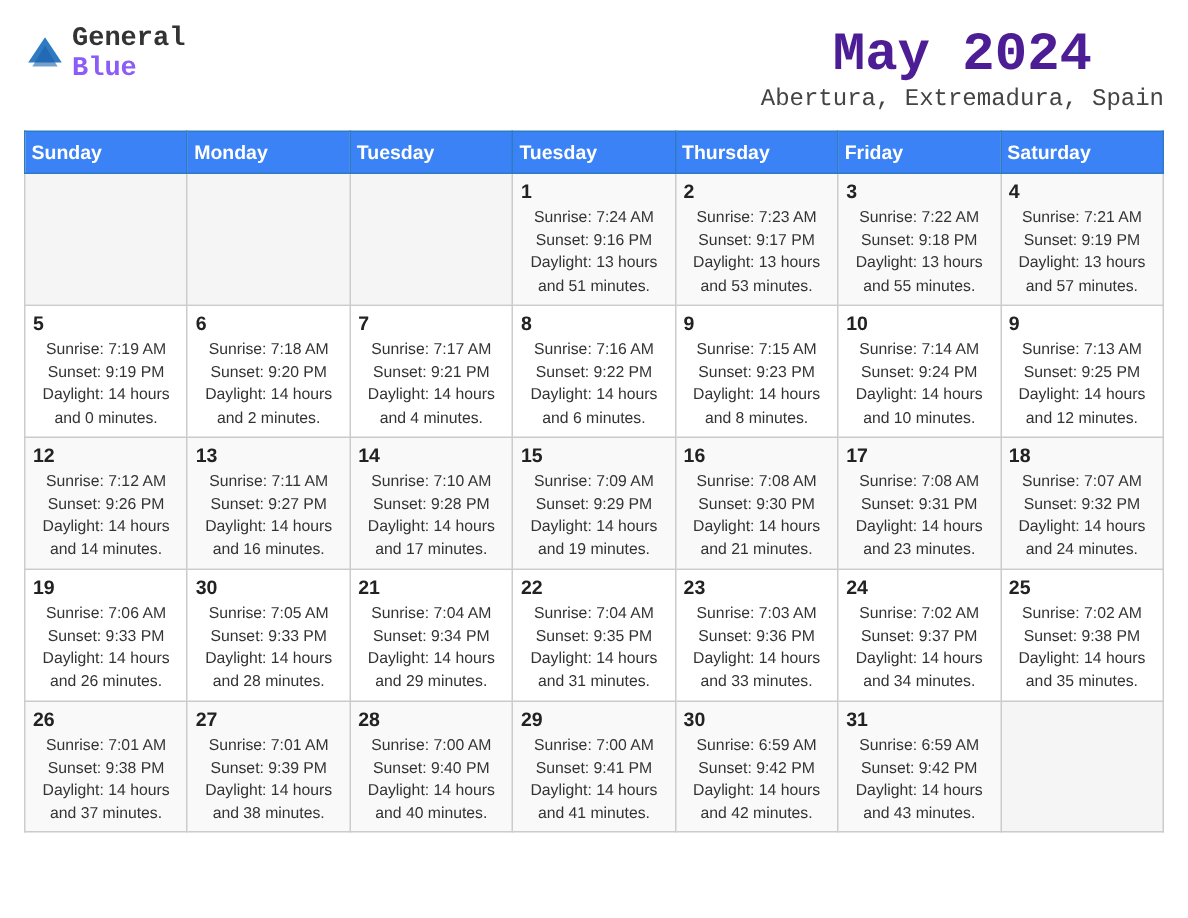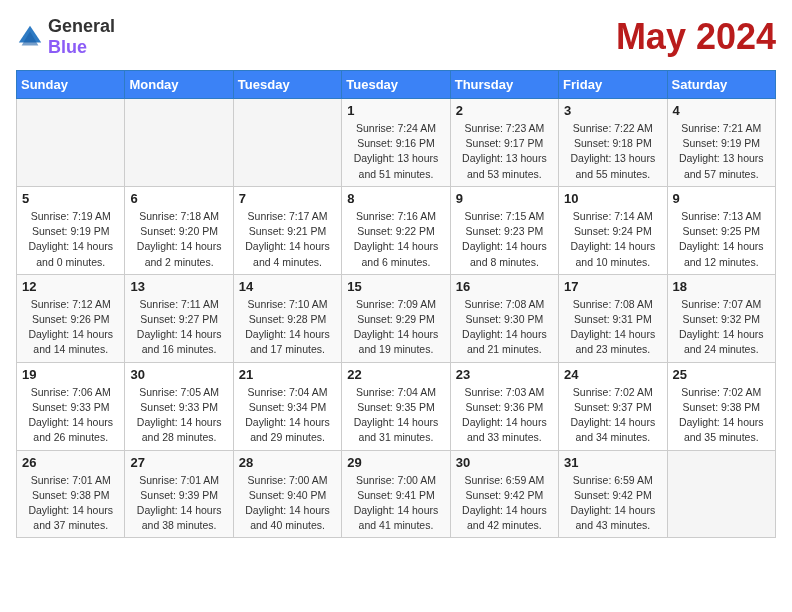--- a/index.html
+++ b/index.html
@@ -8,20 +8,21 @@
       background: #fff;
       width: 792px;
       min-height: 612px;
       padding: 16px;
     }
     .header-area {
       display: flex;
       justify-content: space-between;
       align-items: flex-start;
       margin-bottom: 12px;
+      font-family: Liberation Mono, monospace;
     }
     .logo {
       display: flex;
       align-items: center;
       gap: 4px;
     }
     .logo-text-general {
       font-size: 18px;
       font-weight: bold;
       color: #333;
@@ -34,21 +35,21 @@
     .logo-icon {
       width: 28px;
       height: 28px;
     }
     .title-area {
       text-align: right;
     }
     .month-title {
       font-size: 36px;
       font-weight: bold;
-      color: #b91c1c;
+      color: #4c1d95;
       text-align: center;
     }
     .location-title {
       font-size: 16px;
       color: #444;
     }
     table {
       width: 100%;
       border-collapse: collapse;
       table-layout: fixed;
@@ -99,20 +100,21 @@
       <polygon points="20,4 36,28 4,28" fill="#2e7bc4"></polygon>
       <polygon points="20,12 32,32 8,32" fill="#1a5fa8" opacity="0.6"></polygon>
     </svg>
     <span>
       <span class="logo-text-general">General</span><br>
       <span class="logo-text-blue">Blue</span>
     </span>
   </div>
   <div class="title-area">
     <div class="month-title">May 2024</div>
+    <div class="location-title">Abertura, Extremadura, Spain</div>
   </div>
 </div>
 
 <table>
   <thead>
     <tr>
     <th>Sunday</th>
         <th>Monday</th>
         <th>Tuesday</th>
         <th>Tuesday</th>

